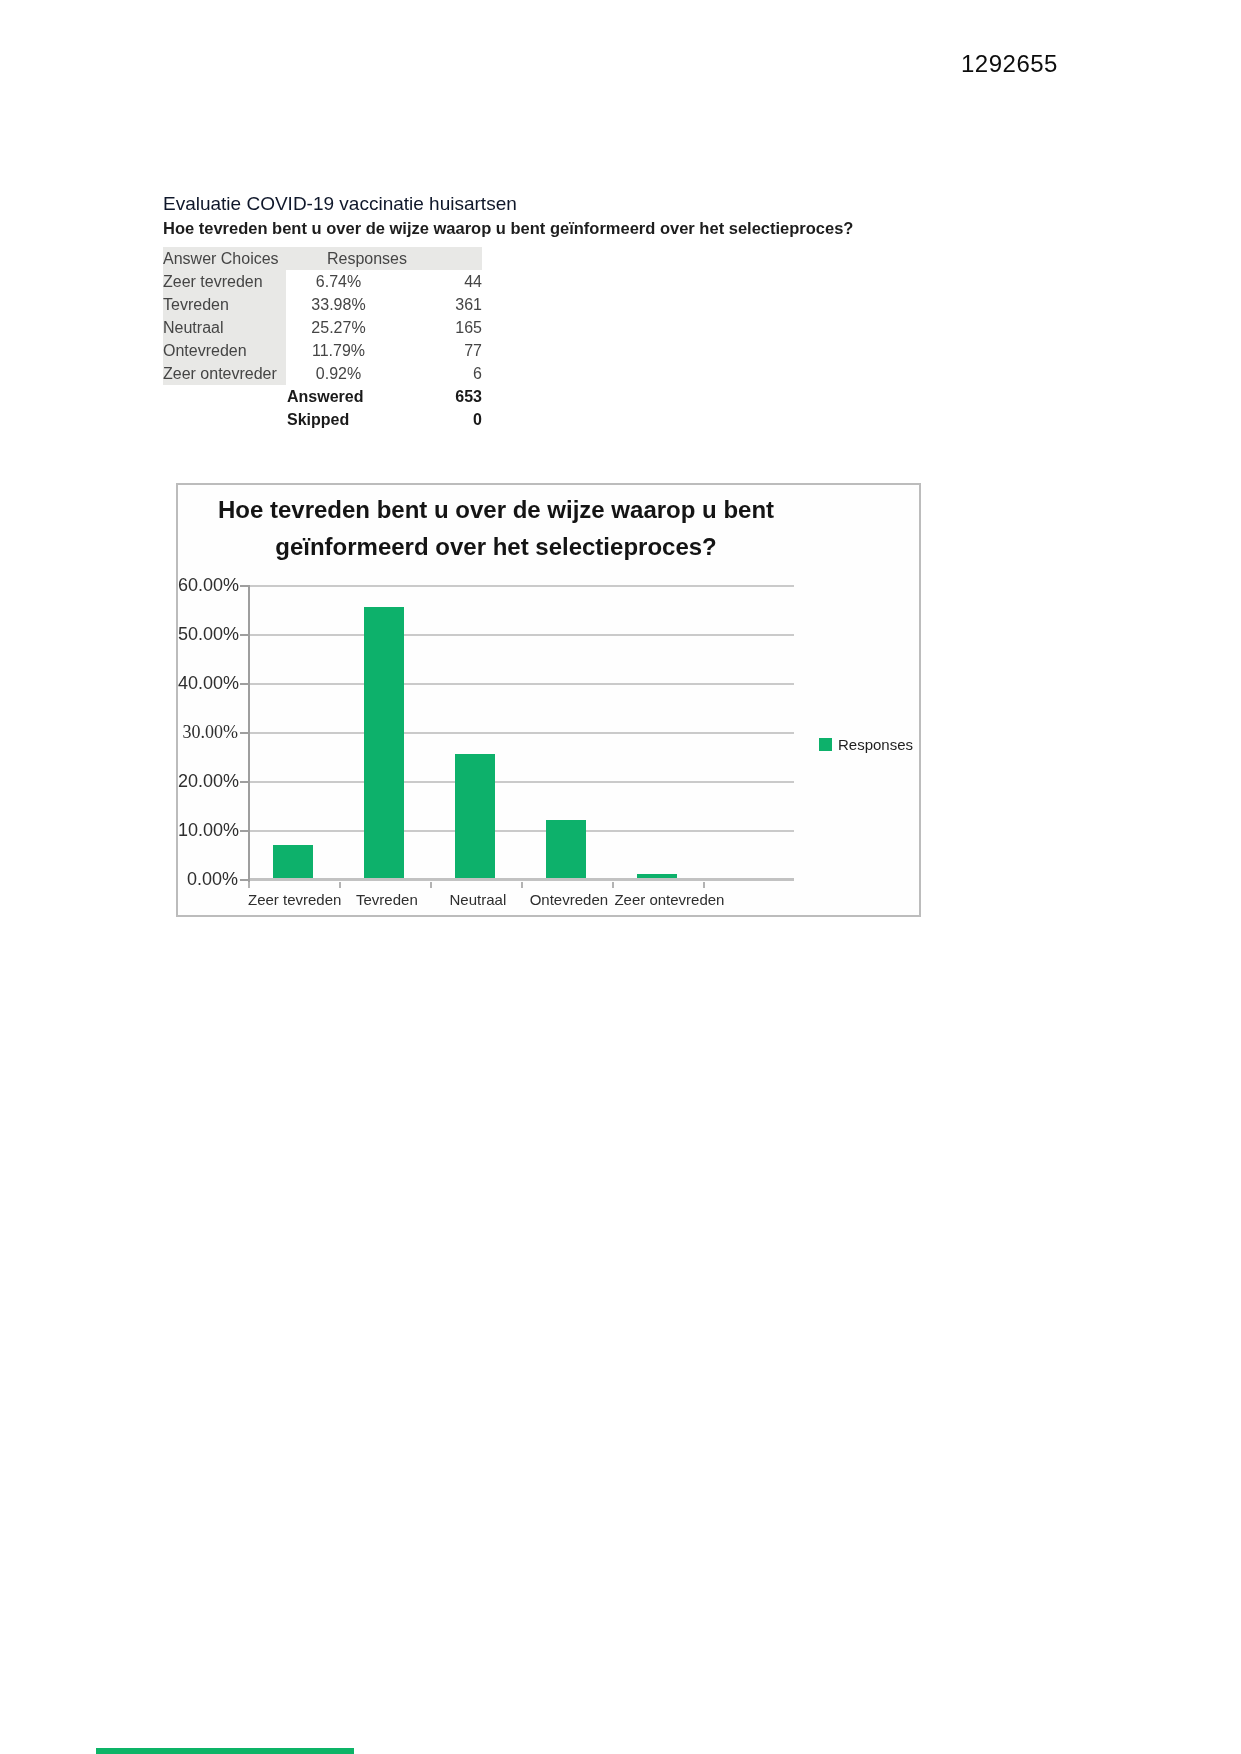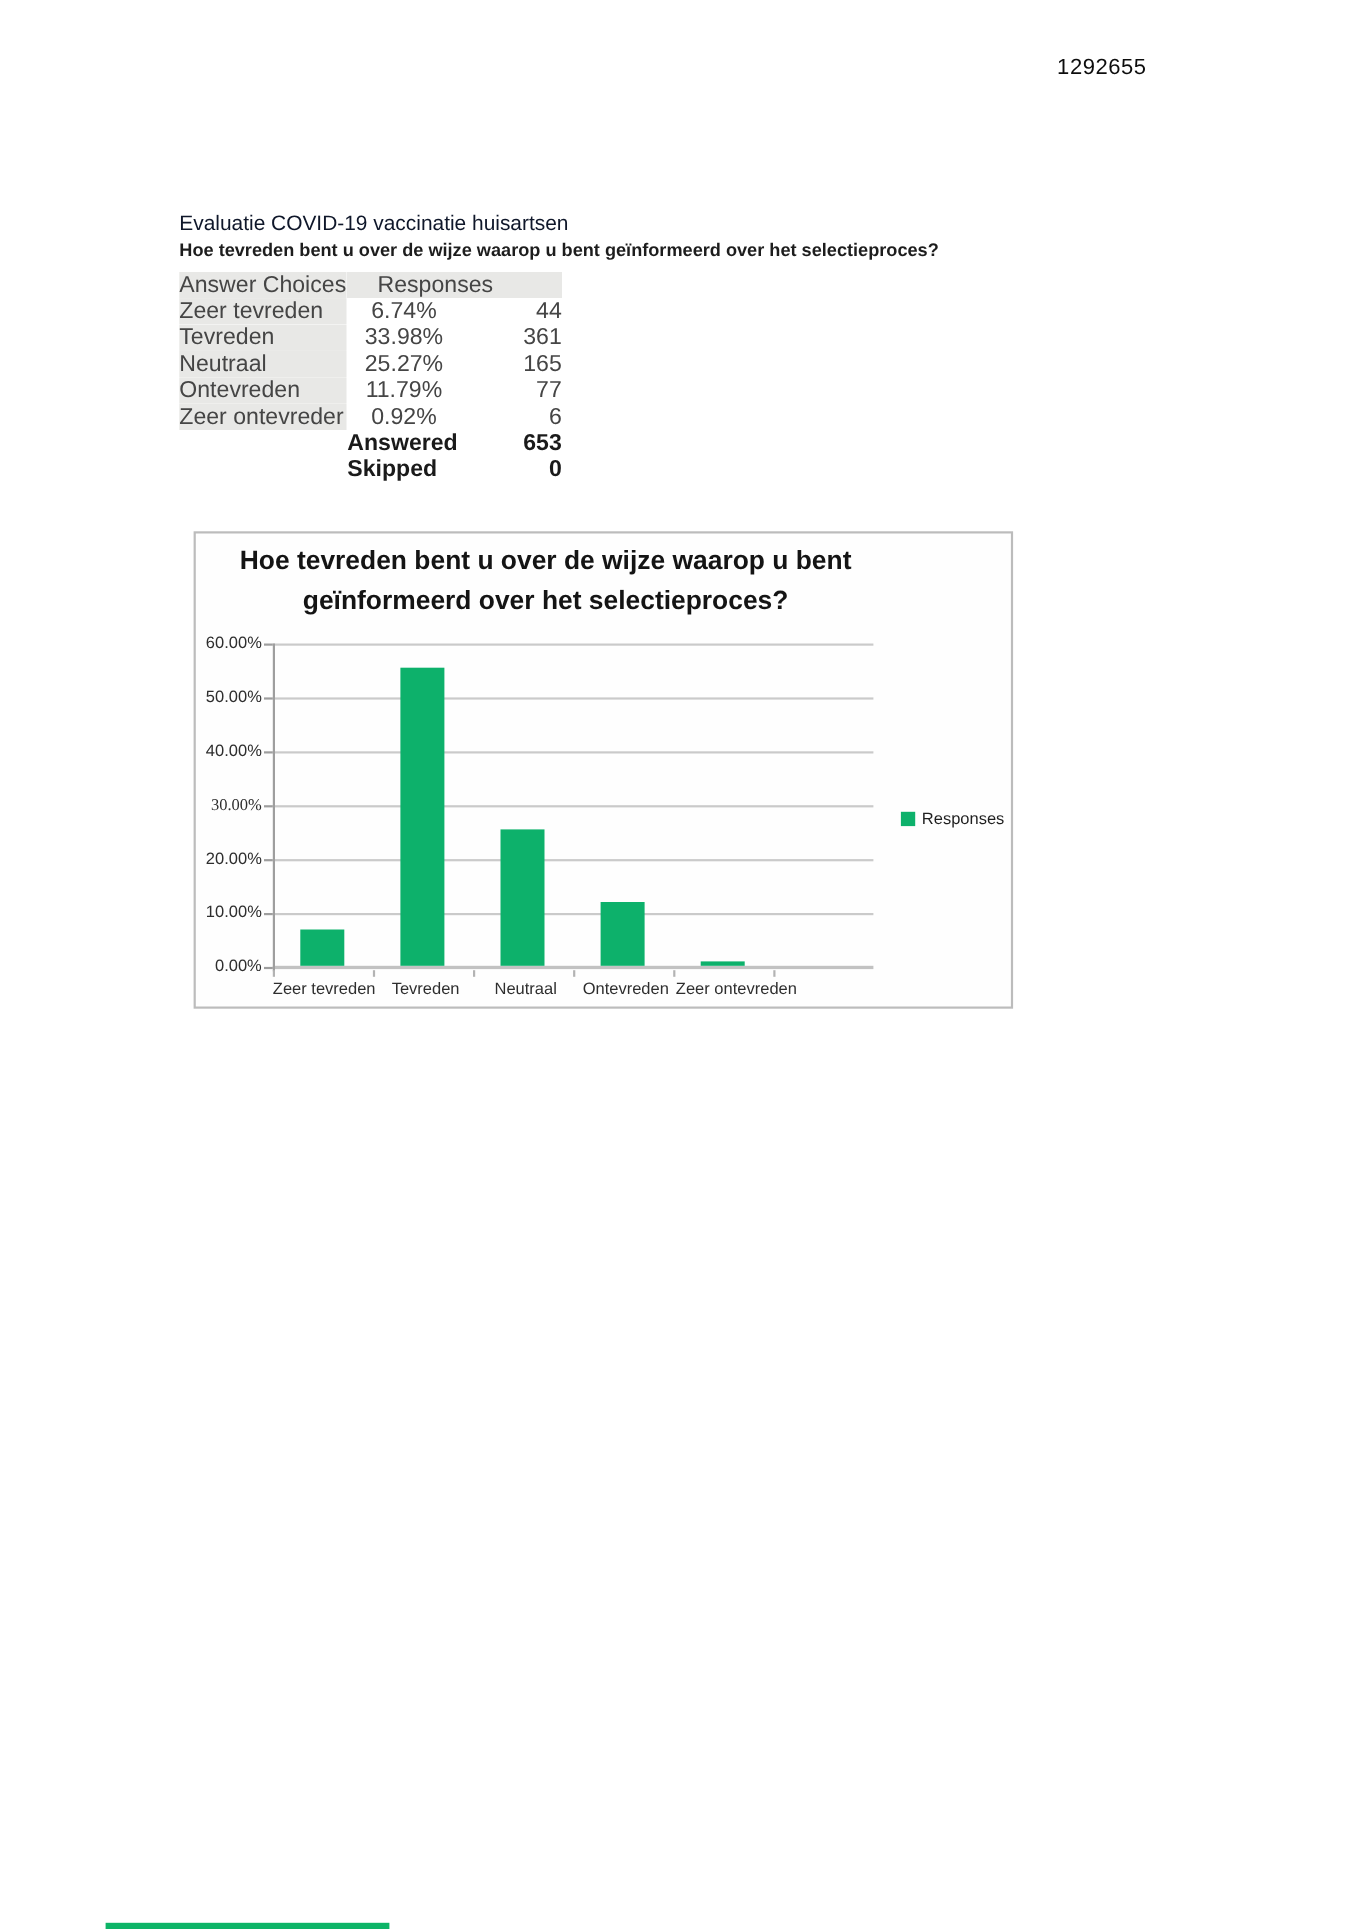--- a/index.html
+++ b/index.html
@@ -5,35 +5,35 @@
   html,body { margin:0; padding:0; }
   body {
     width:1241px; height:1754px; position:relative;
     background:#ffffff; overflow:hidden;
     font-family:"Liberation Sans", sans-serif; color:#222;
   }
 
   
   .page-number {
     position:absolute; left:961px; top:50px;
-    font-size:20px; color:#0d0d0d; letter-spacing:0.5px;
+    font-size:24px; color:#0d0d0d; letter-spacing:0.5px;
   }
   .doc-title {
     position:absolute; left:163px; top:193px;
     font-size:19px; color:#0f172a;
   }
   .doc-question {
     position:absolute; left:163px; top:219px;
     font-size:16.5px; font-weight:bold; color:#1d1d1d;
   }
 
   
   table.answer-table {
     position:absolute; left:163px; top:247px;
-    border-collapse:collapse; font-size:21px; color:#454545;
+    border-collapse:collapse; font-size:16px; color:#454545;
     table-layout:fixed;
     padding-left:48px;
   }
   table.answer-table td, table.answer-table th {
     height:23px; padding:0; font-weight:normal; vertical-align:middle;
     white-space:nowrap; overflow:hidden;
   }
   .col-a { width:123px; text-align:left; padding-left:2px; }
   .col-b { width:104px; text-align:center; padding-right:7px; }
   .col-c { width:91px;  text-align:right; padding-right:1px; }
@@ -56,21 +56,21 @@
     font-weight:bold; color:#141414;
   }
   .plot { position:absolute; left:70px; top:100px; width:546px; height:294px; }
   .gridline { position:absolute; left:0; width:546px; height:2px; background:#cacaca; }
   .x-axis-line { position:absolute; left:0; top:293px; width:546px; height:3px; background:#c2c2c2; }
   .y-axis-line { position:absolute; left:0; top:0; width:2px; height:298px; background:#9e9e9e; }
   .ytick { position:absolute; left:-8px; width:8px; height:2px; background:#9e9e9e; }
   .xtick { position:absolute; top:297px; width:2px; height:6px; background:#b3b3b3; }
   .ylabel {
     position:absolute; left:0; width:60px; height:18px; line-height:18px;
-    text-align:right; font-size:15px; color:#2e2e2e;
+    text-align:right; font-size:18px; color:#2e2e2e;
   }
   .bar { position:absolute; bottom:1px; width:40px; }
   .xlabels {
     position:absolute; left:70px; top:406px; width:455px;
     display:flex; font-size:15px; color:#2e2e2e;
   }
   .xslot { flex:0 0 91px; display:flex; justify-content:center; }
   .xslot span { white-space:nowrap; }
   .legend {
     position:absolute; left:641px; top:251px;

